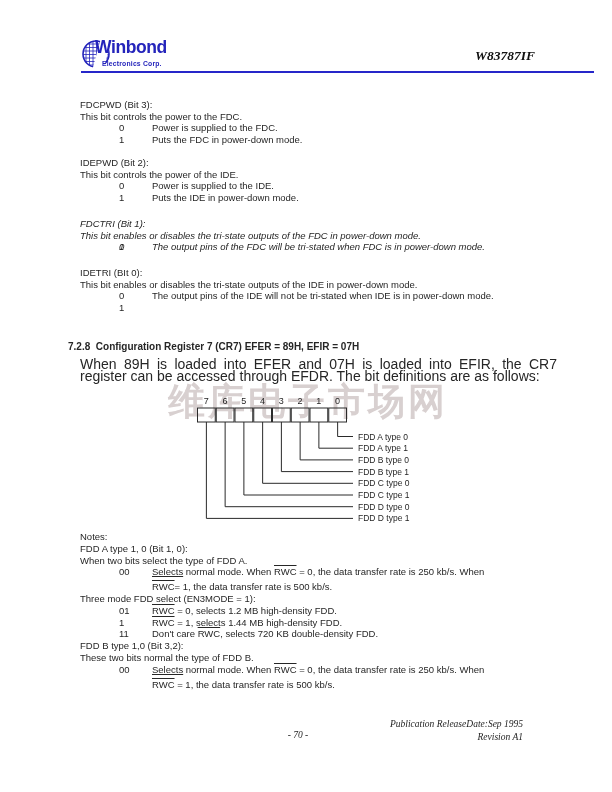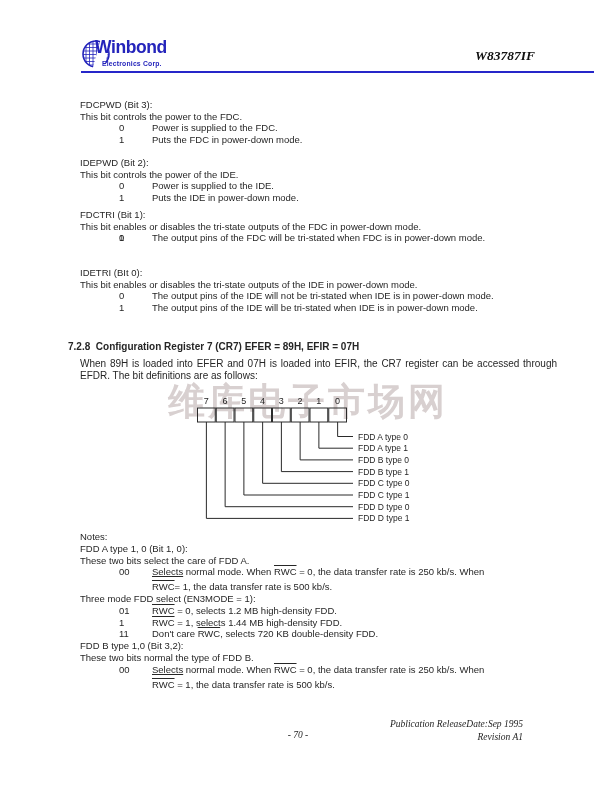--- a/index.html
+++ b/index.html
@@ -18,21 +18,21 @@
   
   .watermark{position:absolute;left:168px;top:377px;font-size:37px;letter-spacing:3px;
     font-weight:bold;white-space:nowrap;z-index:0;}
   
   .def-block{position:absolute;left:80px;right:65px;font-size:9.5px;line-height:11.6px;z-index:1;}
   .opt{position:relative;padding-left:72px;}
   .opt .code{position:absolute;left:39px;top:0;}
   .sec-heading{position:absolute;left:68px;right:65px;top:341px;margin:0;
     font-size:10px;font-weight:bold;white-space:pre-wrap;z-index:1;}
   .sec-body{position:absolute;left:80px;right:55px;top:358px;margin:0;
-    font-size:10px;line-height:12px;text-align:justify;z-index:1;}
+    font-size:14px;line-height:12px;text-align:justify;z-index:1;}
   
   #diagram{position:absolute;left:0;top:388px;z-index:1;}
   
   #notes{position:absolute;left:80px;right:65px;top:531px;font-size:9.5px;line-height:11.8px;z-index:1;}
   #notes .cont{padding-left:72px;margin-top:3px;}
   .ul{text-decoration:underline;}
   .ov{text-decoration:overline;}
   
   .footer-right{position:absolute;right:89px;top:718px;text-align:right;
     font-family:"Liberation Serif",serif;font-style:italic;font-size:9.5px;line-height:12.5px;color:#1d1d1d;}
@@ -71,31 +71,31 @@
         <div>This bit controls the power to the FDC.</div>
         <div class="opt"><span class="code">0</span><span>Power is supplied to the FDC.</span></div>
         <div class="opt"><span class="code">1</span><span>Puts the FDC in power-down mode.</span></div>
       </div>
       <div class="def-block" style="top: 157px;">
         <div>IDEPWD (Bit 2):</div>
         <div>This bit controls the power of the IDE.</div>
         <div class="opt"><span class="code">0</span><span>Power is supplied to the IDE.</span></div>
         <div class="opt"><span class="code">1</span><span>Puts the IDE in power-down mode.</span></div>
       </div>
-      <div class="def-block" style="top: 209px;">
+      <div class="def-block" style="top: 218px; font-style: italic;">
         <div>FDCTRI (Bit 1):</div>
         <div>This bit enables or disables the tri-state outputs of the FDC in power-down mode.</div>
         <div class="opt"><span class="code">0</span></div>
         <div class="opt"><span class="code">1</span><span>The output pins of the FDC will be tri-stated when FDC is in power-down mode.</span></div>
       </div>
       <div class="def-block" style="top: 267px;">
         <div>IDETRI (BIt 0):</div>
         <div>This bit enables or disables the tri-state outputs of the IDE in power-down mode.</div>
         <div class="opt"><span class="code">0</span><span>The output pins of the IDE will not be tri-stated when IDE is in power-down mode.</span></div>
-        <div class="opt"><span class="code">1</span><span>The output pins of the IDE will be tri-stated when IDE is in power-down mode.</span></div>
+        <div class="opt"><span class="code">1</span></div>
       </div>
     </div>
 
   <h2 class="sec-heading">7.2.8  Configuration Register 7 (CR7) EFER = 89H, EFIR = 07H</h2>
   <p class="sec-body">When 89H is loaded into EFER and 07H is loaded into EFIR, the CR7 register can be accessed through EFDR. The bit definitions are as follows:</p>
 
   <svg id="diagram" width="612" height="140" viewBox="0 388 612 140">
       <text x="206.375" y="404" text-anchor="middle" font-size="9" font-family="Liberation Sans, sans-serif" fill="#262626">7</text>
       <rect x="197.5" y="408" width="17.75" height="14" fill="none" stroke="#2a2a2a" stroke-width="1"></rect>
       <text x="225.125" y="404" text-anchor="middle" font-size="9" font-family="Liberation Sans, sans-serif" fill="#262626">6</text>
@@ -126,21 +126,21 @@
       <text x="358" y="498" font-size="8.5" font-family="Liberation Sans, sans-serif" fill="#262626">FDD C type 1</text>
       <path d="M225.125 422 V506.7 H353" fill="none" stroke="#2a2a2a" stroke-width="1"></path>
       <text x="358" y="509.7" font-size="8.5" font-family="Liberation Sans, sans-serif" fill="#262626">FDD D type 0</text>
       <path d="M206.375 422 V518.4 H353" fill="none" stroke="#2a2a2a" stroke-width="1"></path>
       <text x="358" y="521.4" font-size="8.5" font-family="Liberation Sans, sans-serif" fill="#262626">FDD D type 1</text>
     </svg>
 
   <div id="notes">
       <div><span>Notes:</span></div>
       <div><span>FDD A type 1, 0 (Bit 1, 0):</span></div>
-      <div><span>These two bits select the care of FDD A.</span></div>
+      <div><span>When two bits select the type of FDD A.</span></div>
       <div class="opt"><span class="code">00</span><span class="ul">Selects</span><span> normal mode. When </span><span class="ov">RWC</span><span> = 0, the data transfer rate is 250 kb/s. When</span></div>
       <div class="cont"><span class="ov">RWC</span><span>= 1, the data transfer rate is 500 kb/s.</span></div>
       <div><span>Three mode FDD select (EN3MODE = 1):</span></div>
       <div class="opt"><span class="code">01</span><span class="ov">RWC</span><span> = 0, selects 1.2 MB high-density FDD.</span></div>
       <div class="opt"><span class="code">1</span><span class="ov">RWC</span><span> = 1, selects 1.44 MB high-density FDD.</span></div>
       <div class="opt"><span class="code">11</span><span>Don't care </span><span class="ov">RWC</span><span>, selects 720 KB double-density FDD.</span></div>
       <div><span>FDD B type 1,0 (Bit 3,2):</span></div>
       <div><span>These two bits normal the type of FDD B.</span></div>
       <div class="opt"><span class="code">00</span><span class="ul">Selects</span><span> normal mode. When </span><span class="ov">RWC</span><span> = 0, the data transfer rate is 250 kb/s. When</span></div>
       <div class="cont"><span class="ov">RWC</span><span> = 1, the data transfer rate is 500 kb/s.</span></div>

